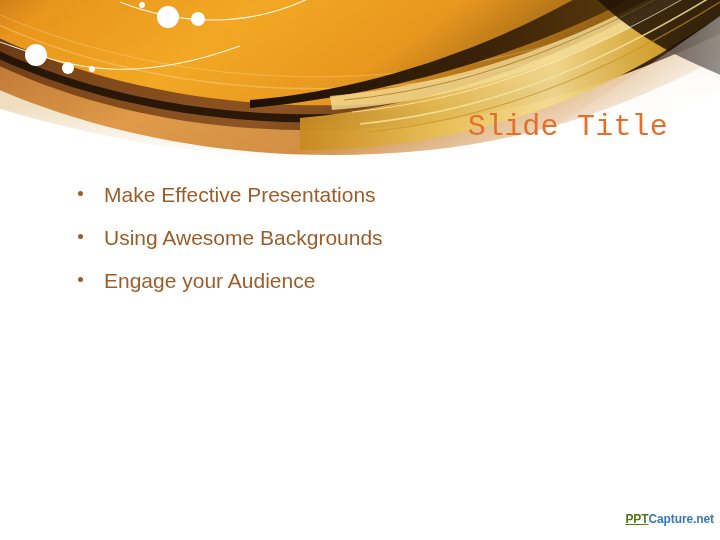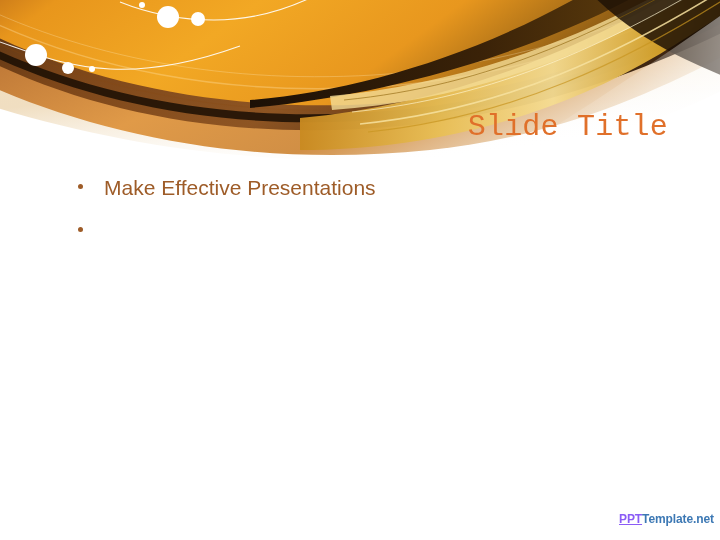--- a/index.html
+++ b/index.html
@@ -58,21 +58,21 @@
     left: 72px;
     top: 166px;
     width: 560px;
     list-style: none;
     margin: 0;
     padding: 0;
   }
   #bullet-list li {
     position: relative;
     padding-left: 32px;
-    margin: 9px 0 18px 0;
+    margin: 16px 0 18px 0;
     font-family: "Liberation Sans", sans-serif;
     font-size: 21px;
     font-weight: 400;
     line-height: 25px;
     color: #9E5C28;
     white-space: nowrap;
   }
   #bullet-list li .bullet-dot {
     position: absolute;
     left: 6px;
@@ -89,21 +89,21 @@
     left: 0;
     top: 512px;
     width: 714px;
     text-align: right;
     font-family: "Liberation Sans", sans-serif;
     font-size: 12px;
     font-weight: bold;
     letter-spacing: -0.1px;
     white-space: nowrap;
   }
-  #footer-logo .logo-ppt { color: #8b5cf6; text-decoration: underline; }
+  #footer-logo .logo-ppt { color: #4d7c0f; text-decoration: underline; }
   #footer-logo .logo-template { color: #3C78B4; }
 </style>
 </head>
 <body>
 
 <div id="slide">
 
   <div id="header-art">
     <svg viewBox="0 0 720 200" preserveAspectRatio="none" xmlns="http://www.w3.org/2000/svg">
       <defs>
@@ -212,20 +212,25 @@
 
   <div id="slide-title">Slide Title</div>
 
   <ul id="bullet-list">
     <li>
       <span class="bullet-dot"></span>
       <span>Make Effective Presentations</span>
     </li>
     <li>
       <span class="bullet-dot"></span>
+      <span>Using Awesome Backgrounds</span>
+    </li>
+    <li>
+      <span class="bullet-dot"></span>
+      <span>Engage your Audience</span>
     </li>
   </ul>
 
   <div id="footer-logo">
-    <span class="logo-ppt">PPT</span><span class="logo-template">Template.net</span>
+    <span class="logo-ppt">PPT</span><span class="logo-template">Capture.net</span>
   </div>
 
 </div>
 
 </body></html>

